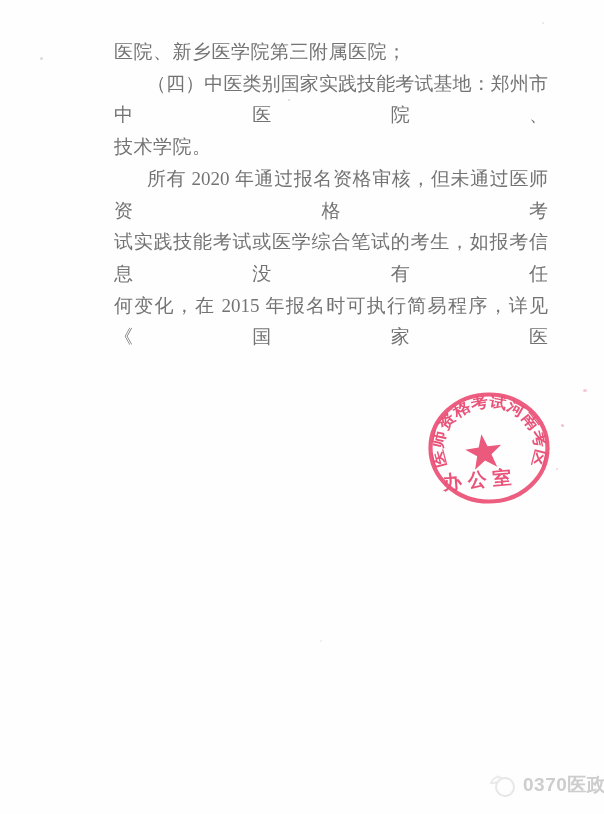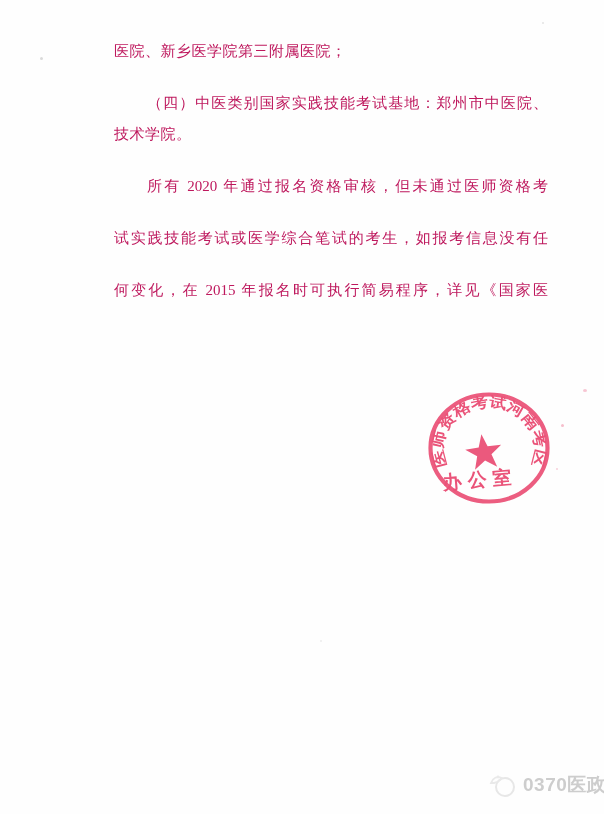--- a/index.html
+++ b/index.html
@@ -10,31 +10,30 @@
     background: #fefefe;
     overflow: hidden;
     font-family: "Liberation Serif", "DejaVu Serif", serif;
   }
   
   .text-block {
     position: absolute;
     left: 114px;
     top: 36px;
     width: 434px;
-    font-size: 15px;
+    font-size: 19px;
     line-height: 31.7px;
-    color: #be185d;
+    color: #737373;
   }
   .ln { text-align: left; letter-spacing: 0.5px; }
   .ln.j {
     text-align: justify;
     text-align-last: justify;
     text-justify: inter-character;
     letter-spacing: 0;
-    margin-top: 20px;
   }
   .ln.i { text-indent: 33px; }
   
   .date-line {
     position: absolute;
     left: 409px;
     top: 429px;
     font-size: 17px;
     color: #151515;
     z-index: 5;

